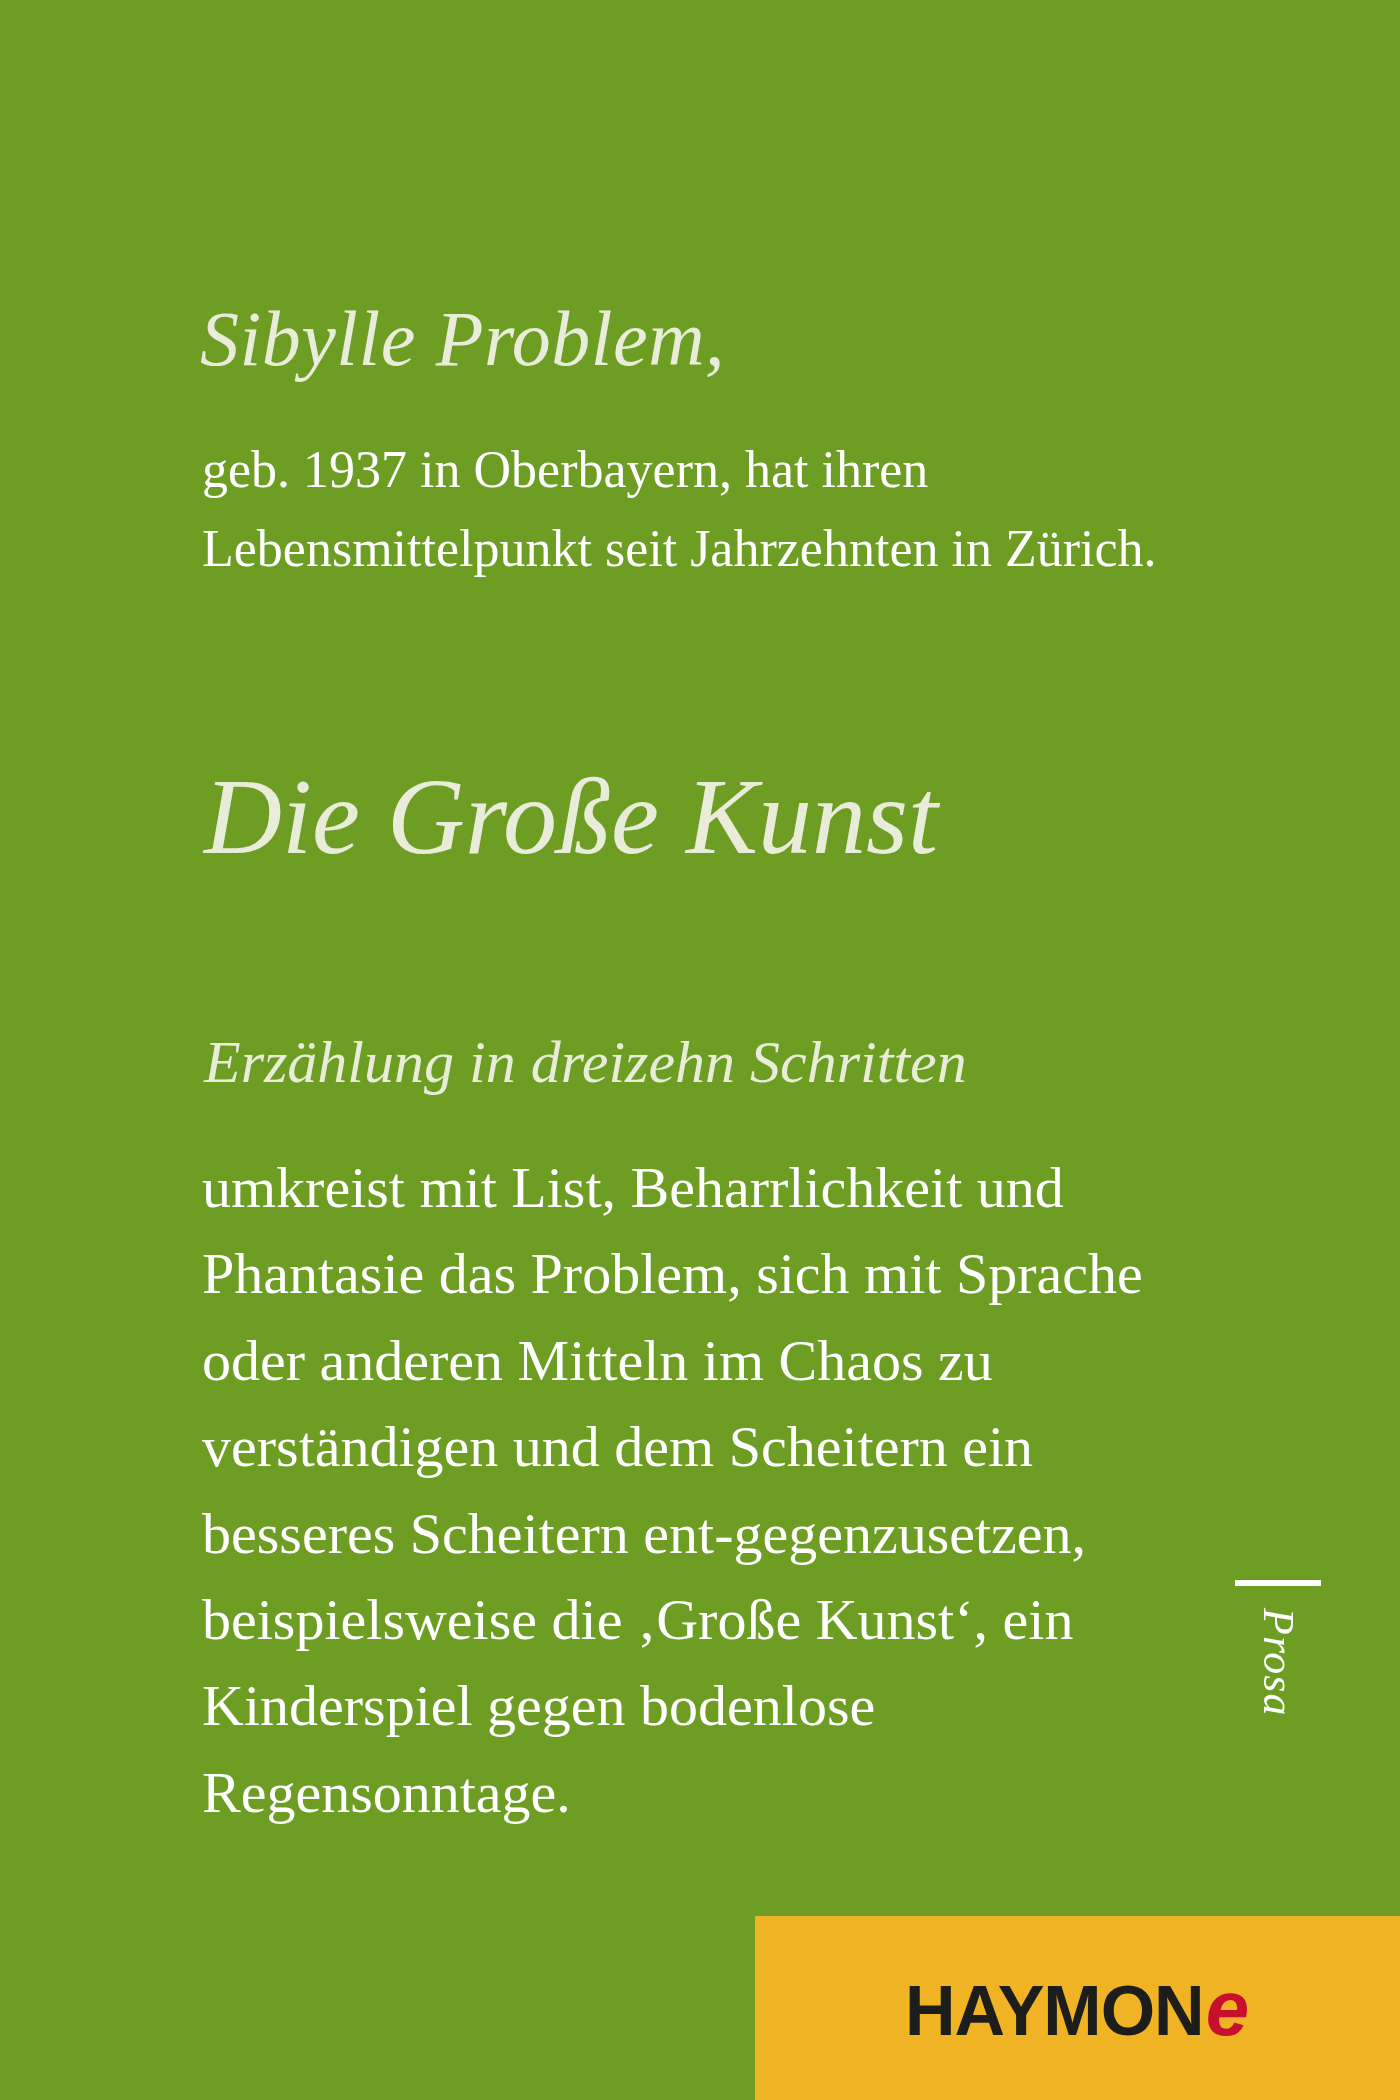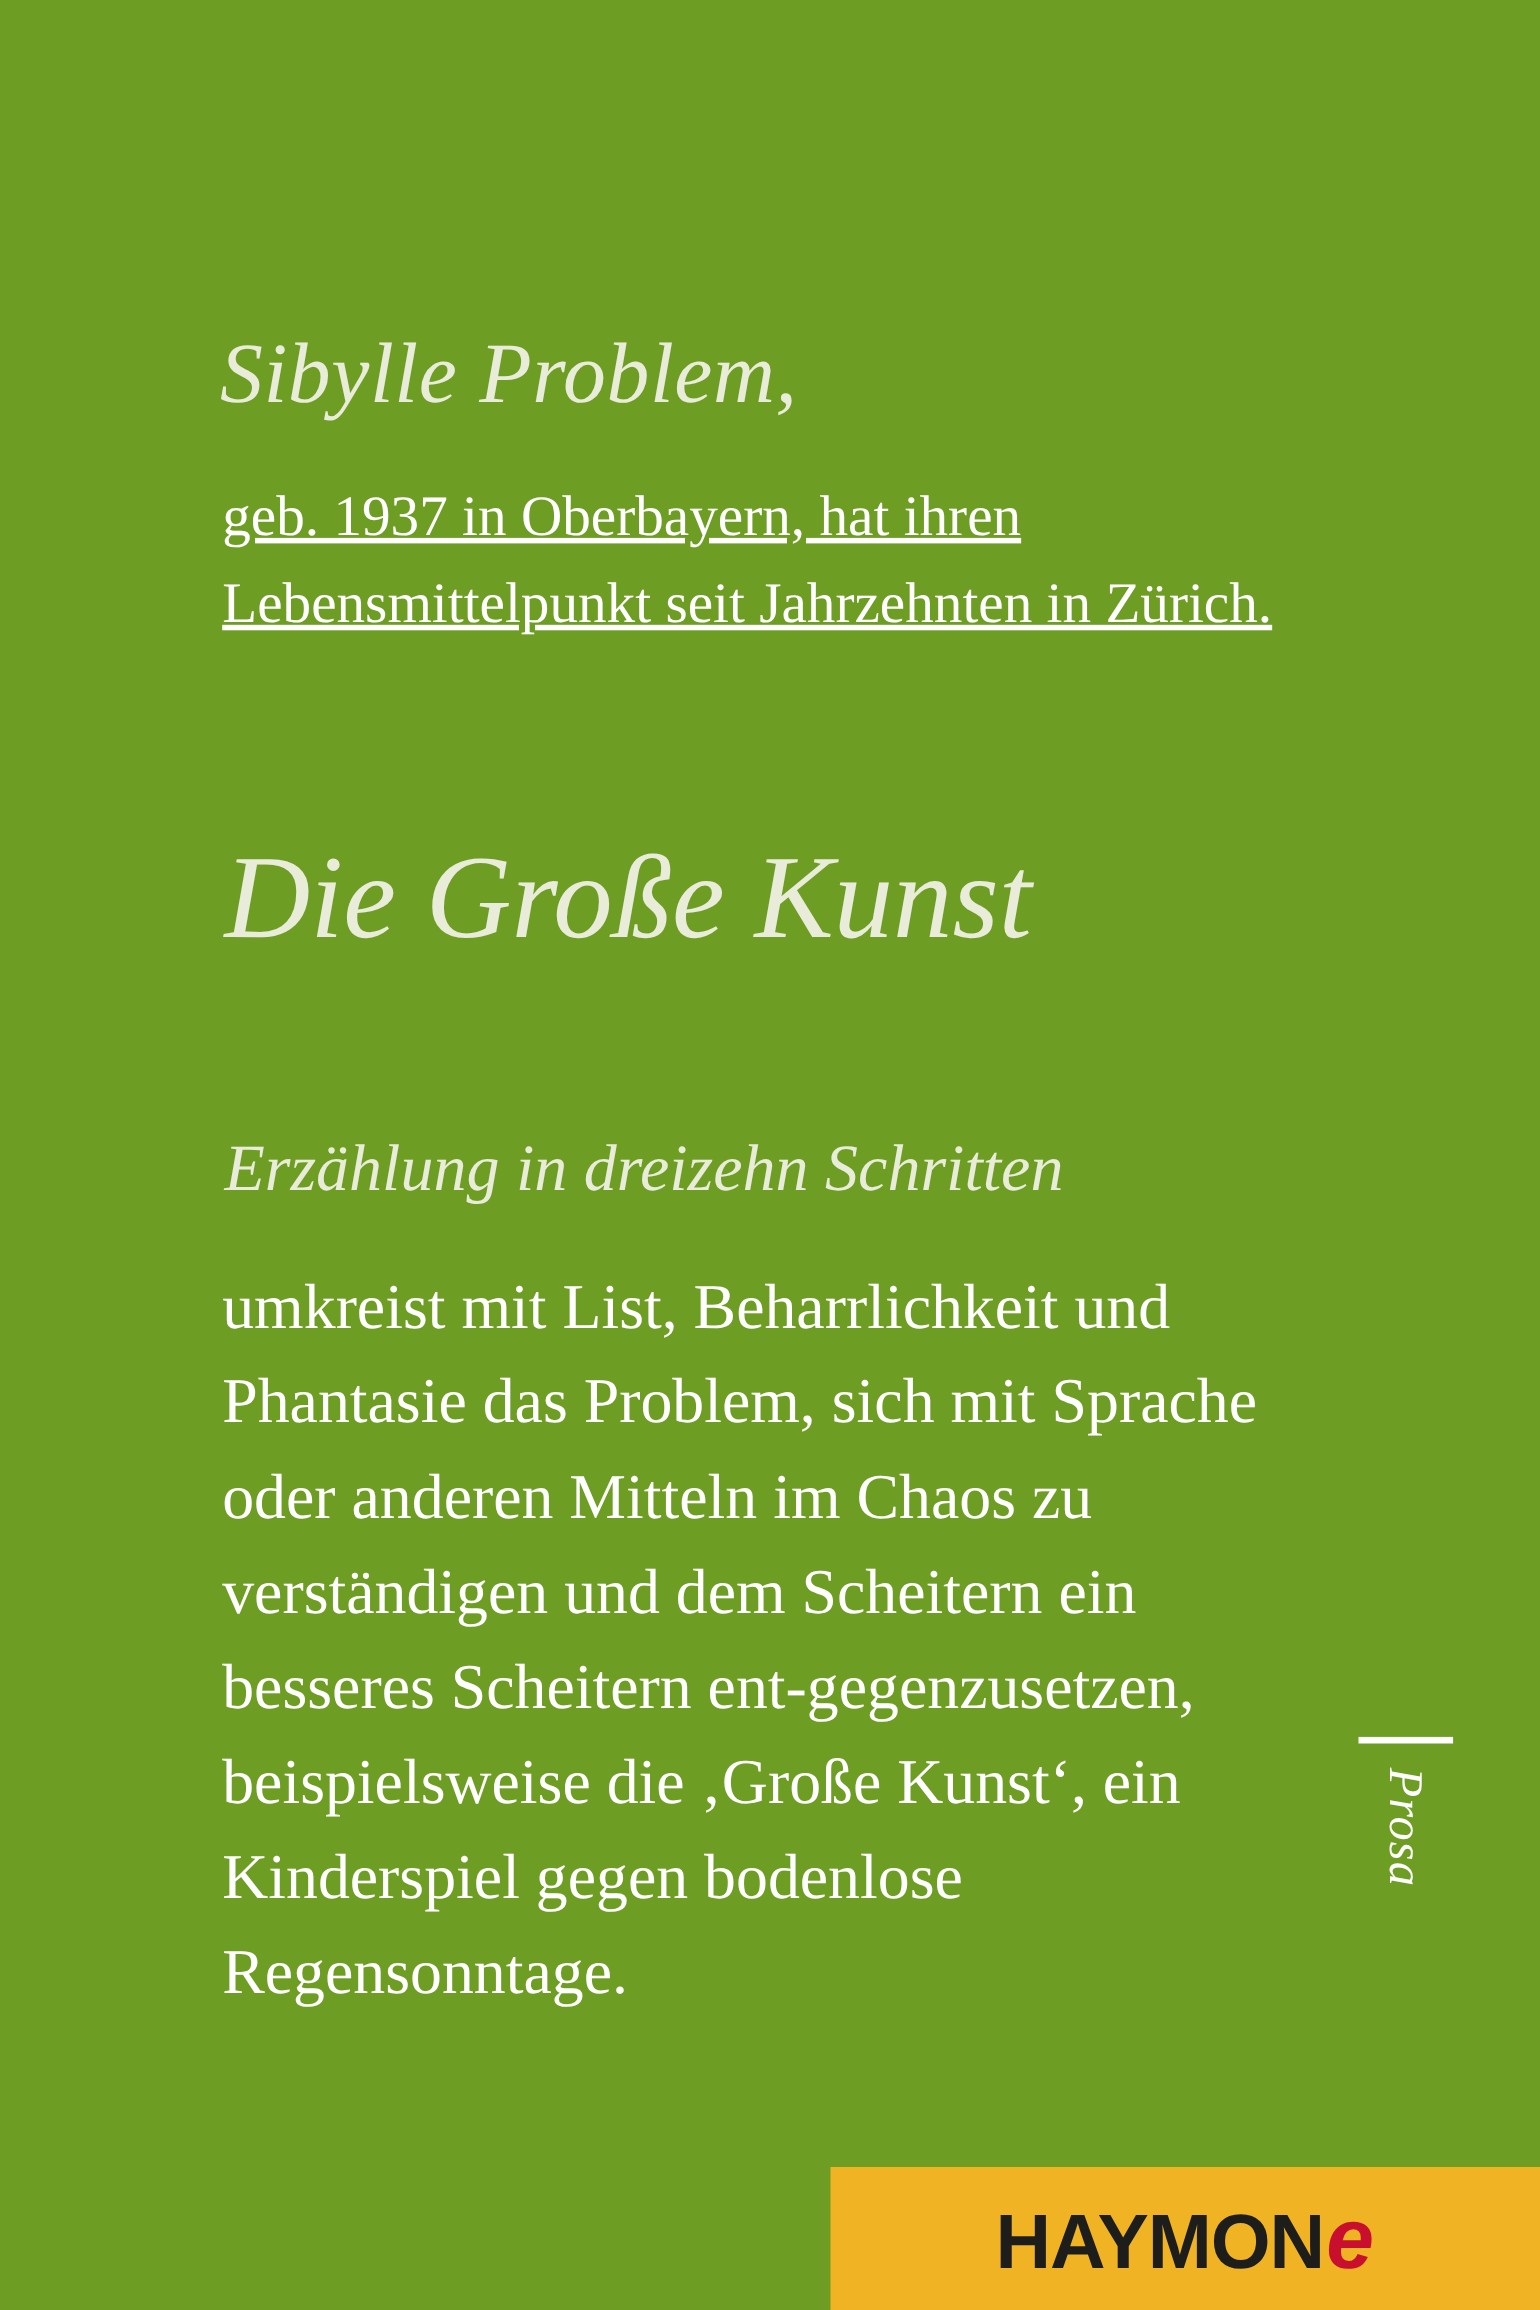--- a/index.html
+++ b/index.html
@@ -38,21 +38,20 @@
     white-space: nowrap;
   }
   .bio {
     position: absolute;
     top: 430px;
     left: 2px;
     width: 960px;
     font-size: 52px;
     color: #ffffff;
     line-height: 1.52;
-    text-decoration: underline;
   }
   .title {
     position: absolute;
     top: 760px;
     left: 4px;
     width: 1030px;
     font-size: 108px;
     font-style: italic;
     color: #e8ecd8;
     line-height: 1.05;
@@ -99,21 +98,21 @@
     color: #ffffff;
     letter-spacing: 1px;
     display: inline-block;
     line-height: 1;
   }
   .badge {
     position: absolute;
     right: 0;
     bottom: 0;
     width: 645px;
-    height: 130px;
+    height: 184px;
     background: #f0b323;
     display: flex;
     align-items: center;
     justify-content: center;
   }
   .badge-inner {
     font-family: "Liberation Sans", sans-serif;
     font-weight: bold;
     font-size: 70px;
     letter-spacing: -1px;

